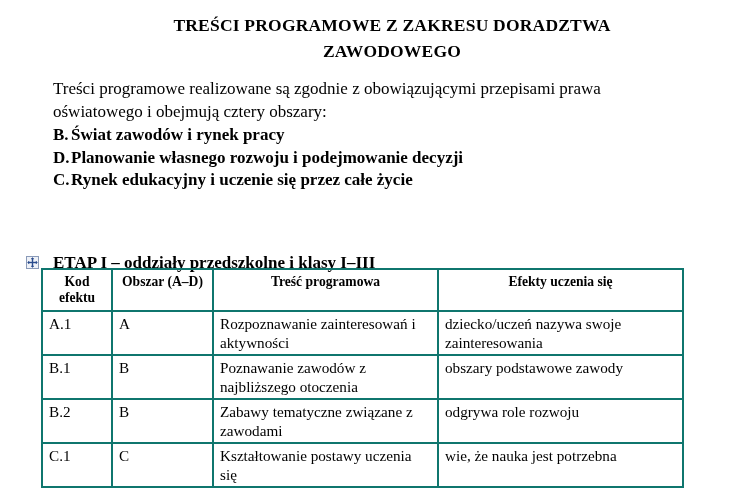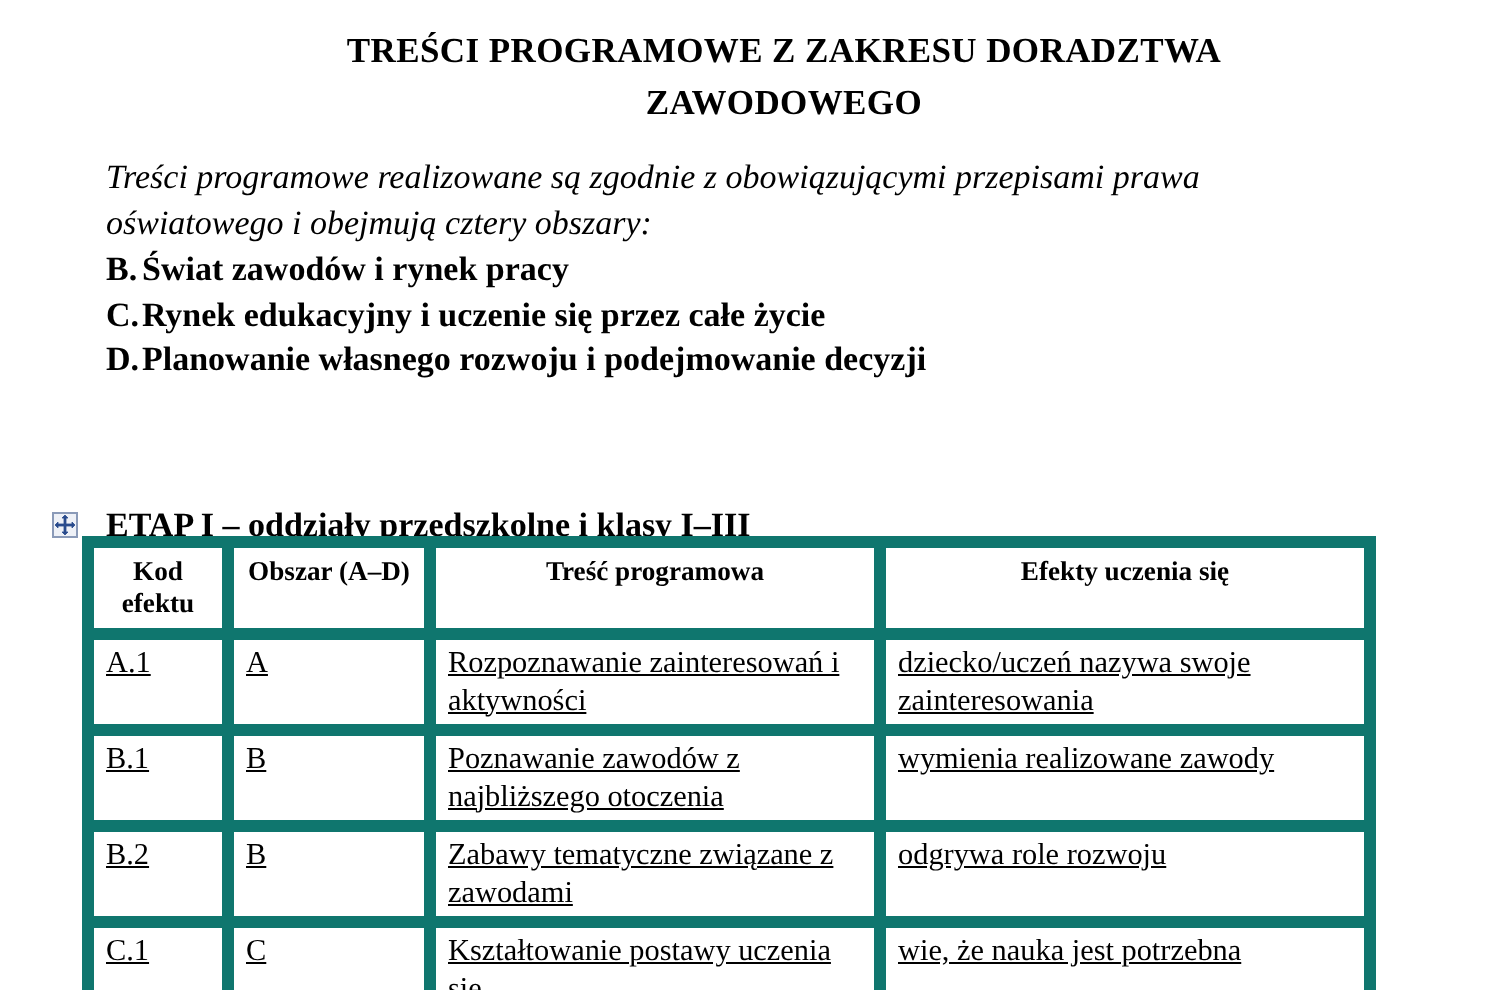--- a/index.html
+++ b/index.html
@@ -41,21 +41,20 @@
   }
 
   
   .intro {
     position: absolute;
     left: 53px;
     top: 78px;
     width: 660px;
     font-size: 17px;
     line-height: 22.5px;
-    font-style: italic;
   }
   .intro .line {
     display: block;
   }
 
   
   .area-list {
     position: absolute;
     left: 53px;
     top: 124px;
@@ -111,40 +110,39 @@
     width: 641px;
   }
   table.content-table {
     border-collapse: collapse;
     table-layout: fixed;
     width: 641px;
     font-size: 15.2px;
   }
   table.content-table th,
   table.content-table td {
-    border: 6px solid #0f766e;
+    border: 2px solid #0f766e;
     padding: 3px 6px 2px 6px;
     vertical-align: top;
     line-height: 18.5px;
     box-sizing: border-box;
   }
   table.content-table thead th {
     text-align: center;
     font-weight: bold;
     font-size: 13.6px;
     line-height: 16px;
     padding-top: 4px;
     padding-bottom: 4px;
     height: 32px;
   }
   table.content-table tbody td {
     text-align: left;
     font-weight: normal;
     height: 39px;
-    text-decoration: underline;
   }
   .col-kod   { width: 70px; }
   .col-obsz  { width: 101px; }
   .col-tresc { width: 225px; }
   .col-efekt { width: 245px; }
 
   .th-kod-inner {
     display: block;
   }
 </style>
@@ -161,24 +159,24 @@
   <div class="intro">
     <span class="line">Treści programowe realizowane są zgodnie z obowiązującymi przepisami prawa</span>
     <span class="line">oświatowego i obejmują cztery obszary:</span>
   </div>
 
   <div class="area-list">
     <span class="area-item">
       <span class="letter">B.</span><span>Świat zawodów i rynek pracy</span>
     </span>
     <span class="area-item">
-      <span class="letter">C.</span><span>Rynek edukacyjny i uczenie się przez całe życie</span>
+      <span class="letter">D.</span><span>Planowanie własnego rozwoju i podejmowanie decyzji</span>
     </span>
     <span class="area-item">
-      <span class="letter">D.</span><span>Planowanie własnego rozwoju i podejmowanie decyzji</span>
+      <span class="letter">C.</span><span>Rynek edukacyjny i uczenie się przez całe życie</span>
     </span>
   </div>
 
   <div class="stage-heading">ETAP I – oddziały  przedszkolne  i klasy I–III</div>
 
   <div class="table-handle">
     <svg viewBox="0 0 11 11" aria-hidden="true">
       <path d="M5.5 0.5 L7 2 L6 2 L6 5 L9 5 L9 4 L10.5 5.5 L9 7 L9 6 L6 6 L6 9 L7 9 L5.5 10.5 L4 9 L5 9 L5 6 L2 6 L2 7 L0.5 5.5 L2 4 L2 5 L5 5 L5 2 L4 2 Z" fill="#2a4b8d" stroke="#2a4b8d" stroke-width="0.4"></path>
     </svg>
   </div>
@@ -206,21 +204,21 @@
         <tr>
           <td>A.1</td>
           <td>A</td>
           <td>Rozpoznawanie zainteresowań i aktywności</td>
           <td>dziecko/uczeń nazywa swoje zainteresowania</td>
         </tr>
         <tr>
           <td>B.1</td>
           <td>B</td>
           <td>Poznawanie zawodów z najbliższego otoczenia</td>
-          <td>wymienia realizowane zawody</td>
+          <td>obszary podstawowe zawody</td>
         </tr>
         <tr>
           <td>B.2</td>
           <td>B</td>
           <td>Zabawy tematyczne związane z zawodami</td>
           <td>odgrywa role rozwoju</td>
         </tr>
         <tr>
           <td>C.1</td>
           <td>C</td>

